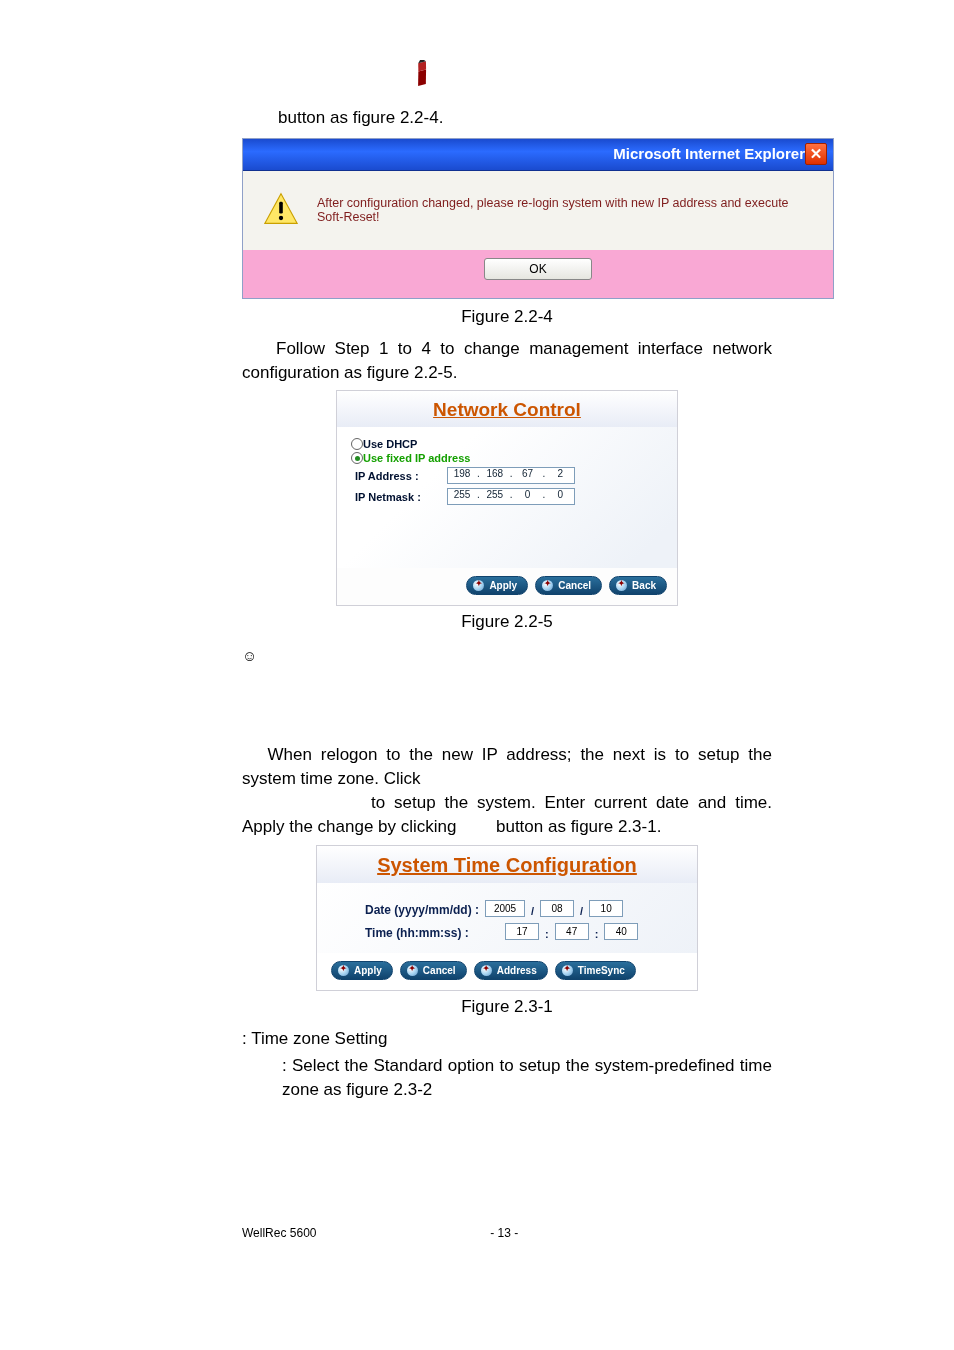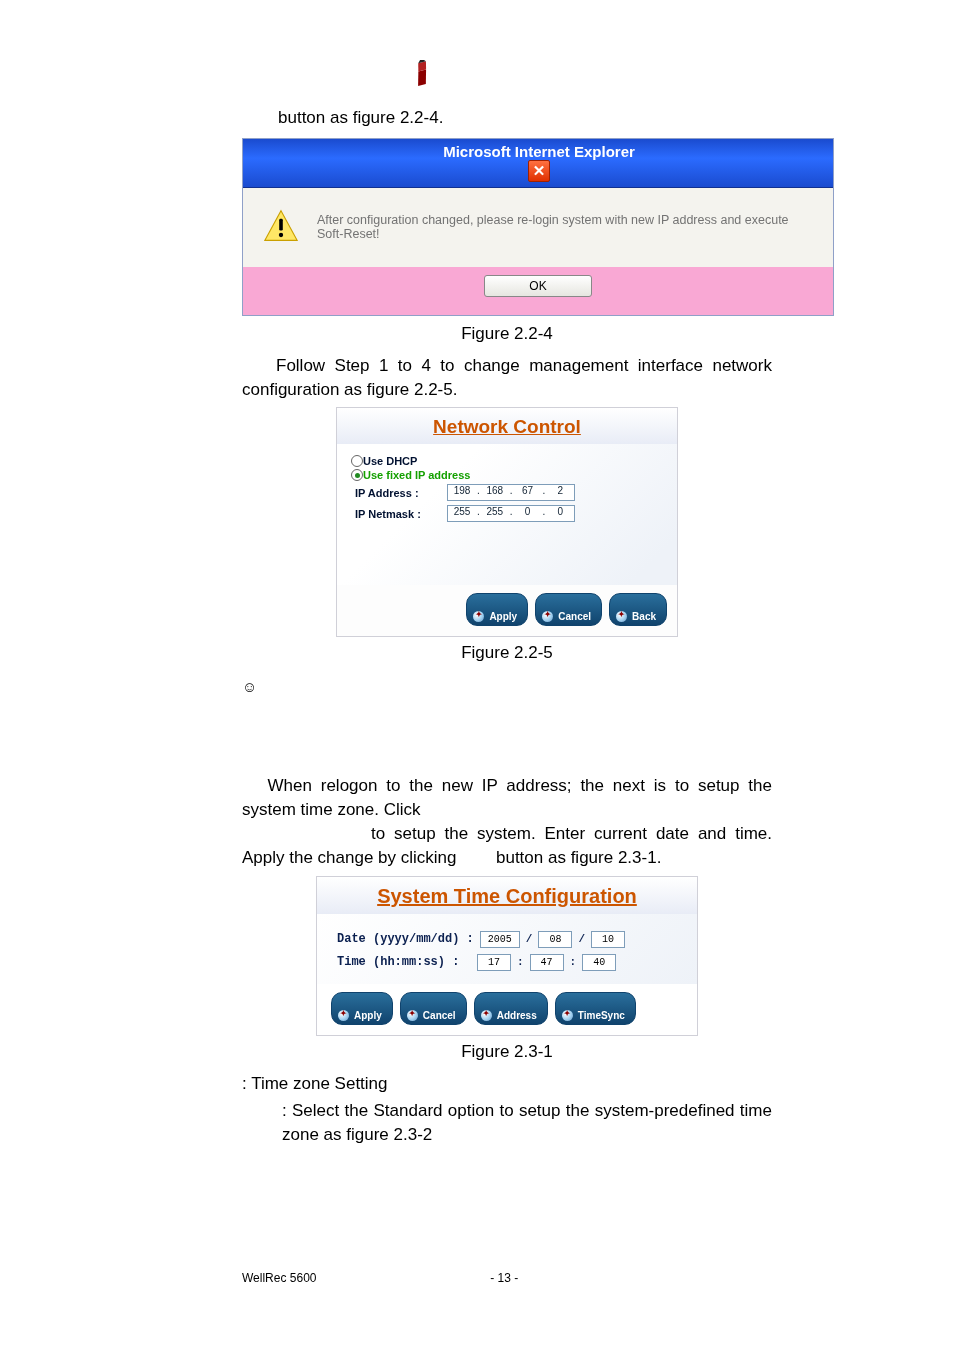--- a/index.html
+++ b/index.html
@@ -2,45 +2,45 @@
 <html><head>
 <meta charset="utf-8">
 <style>
   body { margin:0; background:#fff; font-family:Arial,Helvetica,sans-serif; color:#000; display:flex; justify-content:center; }
   .page { width:790px; padding:60px 100px 40px 160px; box-sizing:border-box; position:relative; }
   .icon-top { position:absolute; top:60px; left:325px; }
   .para { font-size:17px; line-height:1.4; text-align:justify; margin:4px 0; }
   .indent { text-indent:2em; }
   .caption { text-align:center; font-size:17px; margin:6px 0 10px; }
   .dialog { width:590px; margin:8px auto; border:1px solid #8fa0c8; font-family:Tahoma,Arial,sans-serif; }
-  .titlebar { background:linear-gradient(#1a4bcf,#2b6bff 40%,#1a4bcf); color:#fff; font-weight:bold; padding:4px 6px 5px 8px; font-size:15px; display:flex; justify-content:flex-end; align-items:center; border-bottom:1px solid #103090;flex-direction:column; }
+  .titlebar { background:linear-gradient(#1a4bcf,#2b6bff 40%,#1a4bcf); color:#fff; font-weight:bold; padding:4px 6px 5px 8px; font-size:15px; display:flex; justify-content:flex-end; align-items:center; border-bottom:1px solid #103090; }
   .close-x { width:20px; height:20px; background:linear-gradient(#ff7040,#e03000); color:#fff; font-weight:bold; display:flex; align-items:center; justify-content:center; border:1px solid #a02000; border-radius:2px; font-size:15px; line-height:1; }
   .dlg-body { background:#f4f3ee; padding:20px 40px 20px 20px; font-size:12px; display:flex; align-items:center; gap:18px; }
   .warn-tri { width:36px; height:36px; }
-  .dlg-msg { font-size:12.5px; color:#737373; }
+  .dlg-msg { font-size:12.5px; color:#7f1d1d; }
   .ok-row { background:#f9a8d4; text-align:center; padding:8px 0 18px; }
   .ok-btn { display:inline-block; min-width:86px; padding:3px 10px; font-size:12px; border:1px solid #888; border-radius:3px; background:linear-gradient(#fff,#e6e6e0); }
   .panel { width:340px; margin:6px auto 0; border:1px solid #d0d0d8; background:#fdfdfd; font-size:11px; color:#123; }
   .panel-title { text-align:center; font-family:Arial,Helvetica,sans-serif; font-size:19px; font-weight:bold; color:#cc5500; text-decoration:underline; padding:8px 0 6px; background:linear-gradient(#fff,#e8ecf6); }
   .panel-body { padding:10px 14px 6px; position:relative; background:linear-gradient(135deg,#fff 30%,#eef2f8 90%); min-height:125px; }
   .radio-line { font-size:11px; font-family:Verdana,Arial,sans-serif; padding:1px 0; display:flex; align-items:center; gap:0; }
   .radio-dot { width:10px; height:10px; border:1px solid #666; border-radius:50%; display:inline-flex; align-items:center; justify-content:center; }
   .radio-dot.sel::after { content:""; width:5px; height:5px; background:#228b22; border-radius:50%; display:block; }
   .field-row { display:flex; align-items:center; padding:2px 0 2px 4px; }
   .field-lbl { width:92px; font-weight:bold; font-size:11px; color:#001030; }
   .ip-box { display:inline-flex; border:1px solid #7e9db9; background:#fff; font-size:10px; height:15px; align-items:flex-start; }
   .ip-seg { width:28px; text-align:center; }
   .ip-dot { padding:0 1px; }
   .btn-row { text-align:right; padding:8px 10px 10px; }
-  .pill { display:inline-flex; align-items:center; gap:5px; background:linear-gradient(#2a6f9c,#10436d); color:#fff; font-size:10px; font-weight:bold; padding:17px 10px 3px 6px; border-radius:11px; border:1px solid #10436d; margin-left:4px; }
+  .pill { display:inline-flex; align-items:center; gap:5px; background:linear-gradient(#2a6f9c,#10436d); color:#fff; font-size:10px; font-weight:bold; padding:3px 10px 3px 6px; border-radius:11px; border:1px solid #10436d; margin-left:4px; }
   .pill-icon { width:11px; height:11px; background:radial-gradient(circle at 35% 35%,#fff,#a0d0f0 55%,#6090c0); border-radius:50%; position:relative; }
   .pill-icon::after { content:"✦"; color:#8b0000; font-size:8px; position:absolute; top:-1px; left:2px; }
   .panel2 { width:380px; margin:6px auto 0; border:1px solid #d0d0d8; font-size:11px; }
   .panel2-body { padding:14px 20px 10px; background:linear-gradient(135deg,#fff,#eef2f8); }
-  .cfg-row { display:flex; align-items:center; gap:6px; padding:3px 0; font-family:Liberation Mono, monospace; }
+  .cfg-row { display:flex; align-items:flex-end; gap:6px; padding:3px 0; font-family:Liberation Sans, sans-serif;margin-left:28px; }
   .cfg-lbl { font-weight:bold; font-size:12px; color:#0b2050; }
   .tiny-input { border:1px solid #7e9db9; background:#fff; font-size:10px; width:32px; height:15px; text-align:center; display:inline-flex; align-items:center; justify-content:center; }
   .smile { font-size:15px; }
   .footer { display:flex; justify-content:space-between; font-size:12px; padding-top:120px; }
   .logo-pen { transform:rotate(-15deg); }
   .use-fixed { color:#14a000; }
   .dark-bold { color:#001030; font-weight:bold; }
 </style>
 </head>
 <body>

